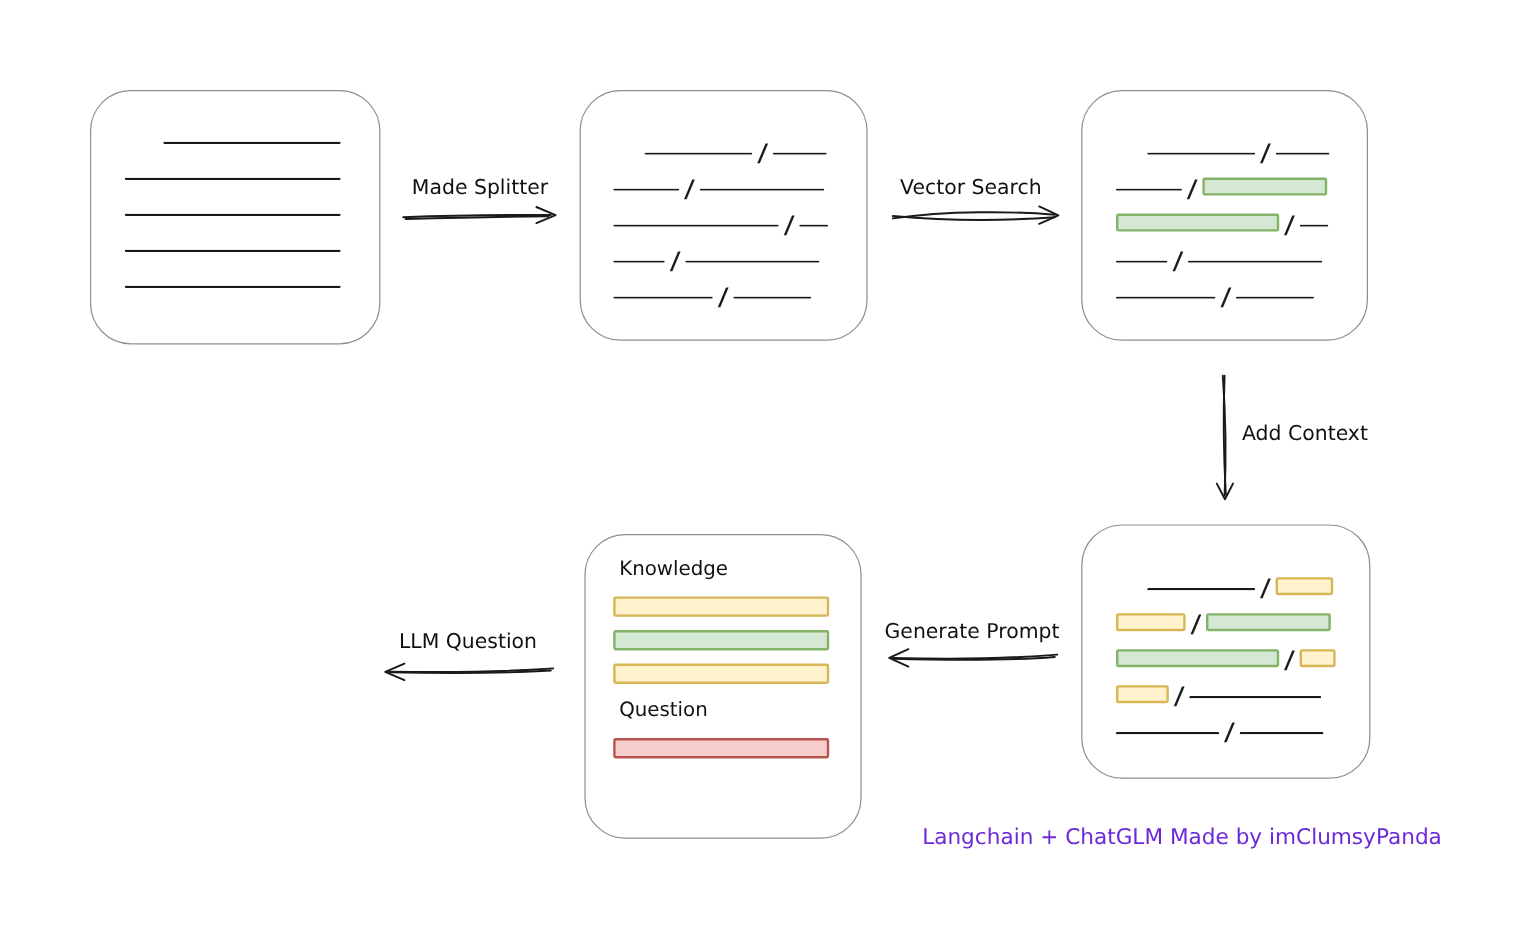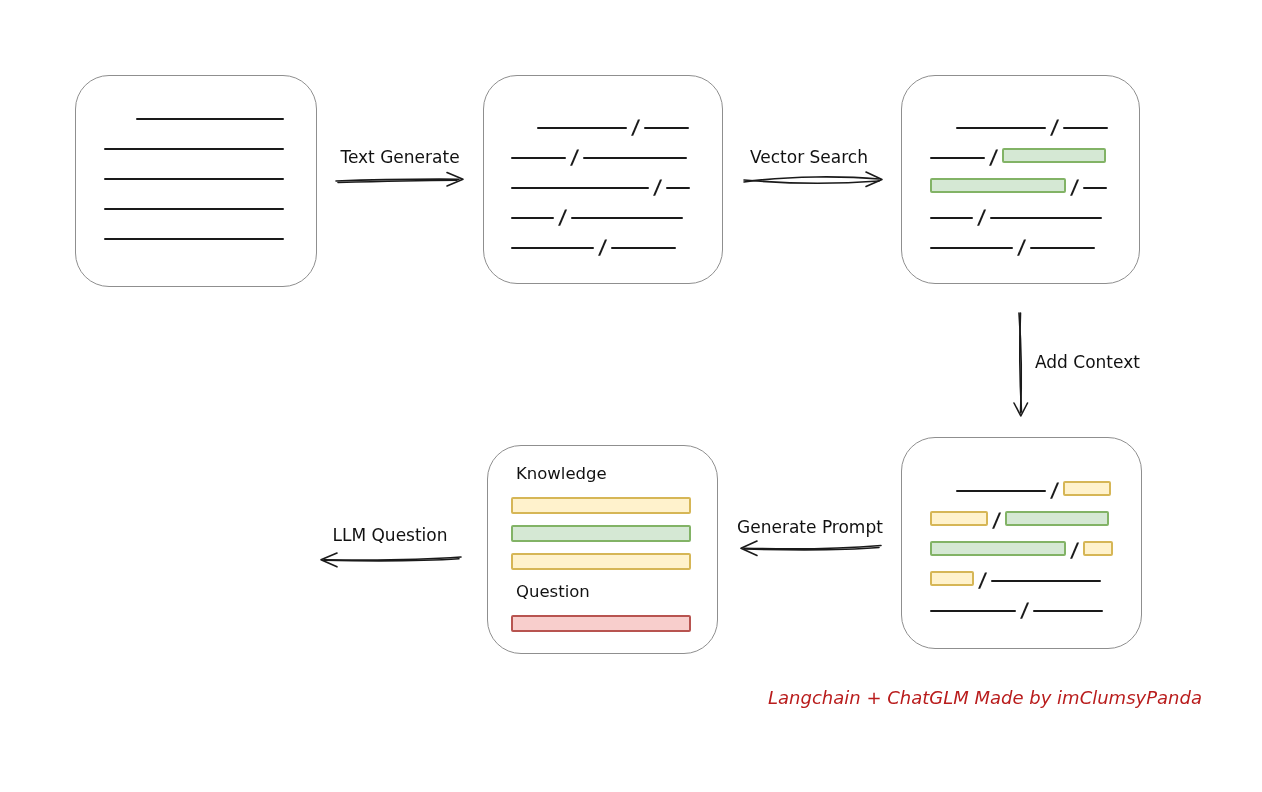--- a/index.html
+++ b/index.html
@@ -25,21 +25,21 @@
   .chunk.g{background:var(--gfill);border-color:var(--gstroke);}
   .chunk.y{background:var(--yfill);border-color:var(--ystroke);}
   .chunk.r{background:var(--rfill);border-color:var(--rstroke);}
   .bars .row{height:28px;}
   .bars .chunk{height:17px;}
   .qbar .row{height:24px;}
   .qbar .chunk{height:17px;}
   .node-label{position:absolute;font-size:16.5px;font-weight:500;color:#111;white-space:nowrap;}
   .arrow-label{position:absolute;font-size:17px;font-weight:500;color:#111;white-space:nowrap;}
   .centered{transform:translateX(-50%);}
-  .caption{position:absolute;font-size:18px;font-weight:500;color:#b91c1c;white-space:nowrap;font-style:italic;}
+  .caption{position:absolute;font-size:18px;font-weight:500;color:#6d28d9;white-space:nowrap;}
   svg.overlay{position:absolute;left:0;top:0;pointer-events:none;}
   svg.overlay path, svg.overlay polyline{stroke:var(--line);stroke-width:1.6;fill:none;stroke-linecap:round;stroke-linejoin:round;}
 </style>
 </head>
 <body style="--line: #1a1a1a; --box-border: #8f8f8f; --gfill: #d5e8d4; --gstroke: #82b366; --yfill: #fff2cc; --ystroke: #d6b656; --rfill: #f8cecc; --rstroke: #b85450;">
 
 <div class="canvas">
 
   <div class="node" style="left:75px;top:75px;width:242px;height:212px;">
     <div class="rows" style="left:28px;top:18px;">
@@ -148,21 +148,21 @@
           <span class="seg ln" style="width: 110px;"></span>
         </div>
         <div class="row">
           <span class="seg ln" style="width: 86px;"></span>
           <span class="slash">/</span>
           <span class="seg ln" style="width: 70px;"></span>
         </div>
       </div>
   </div>
 
-  <div class="node" style="left:487px;top:445px;width:231px;height:209px;">
+  <div class="node" style="left:487px;top:445px;width:231px;height:254px;">
     <div class="node-label" style="left:28px;top:18px;">Knowledge</div>
     <div class="rows bars" style="left:23px;top:40px;">
         <div class="row">
           <span class="chunk y" style="width: 180px;"></span>
         </div>
         <div class="row">
           <span class="chunk g" style="width: 180px;"></span>
         </div>
         <div class="row">
           <span class="chunk y" style="width: 180px;"></span>
@@ -198,21 +198,21 @@
       <path d="M879,547.5 C835,551 790,550.2 744,549"></path>
       <polyline points="757,541 741,548.3 757,555.5"></polyline>
     </g>
     <g>
       <path d="M461,557 C420,560 372,560.5 324,559.7"></path>
       <path d="M459,558.8 C418,561.5 375,561.2 324,560.3"></path>
       <polyline points="337,553 321,559.8 337,566.8"></polyline>
     </g>
   </svg>
 
-  <div class="arrow-label centered" style="left:400px;top:147px;">Text Generate</div>
+  <div class="arrow-label centered" style="left:400px;top:147px;">Made Splitter</div>
   <div class="arrow-label centered" style="left:809px;top:147px;">Vector Search</div>
   <div class="arrow-label" style="left:1035px;top:352px;">Add Context</div>
   <div class="arrow-label centered" style="left:810px;top:517px;">Generate Prompt</div>
   <div class="arrow-label centered" style="left:390px;top:525px;">LLM Question</div>
 
   <div class="caption centered" style="left:985px;top:687px;">Langchain + ChatGLM Made by imClumsyPanda</div>
 
 </div>
 
 </body></html>

